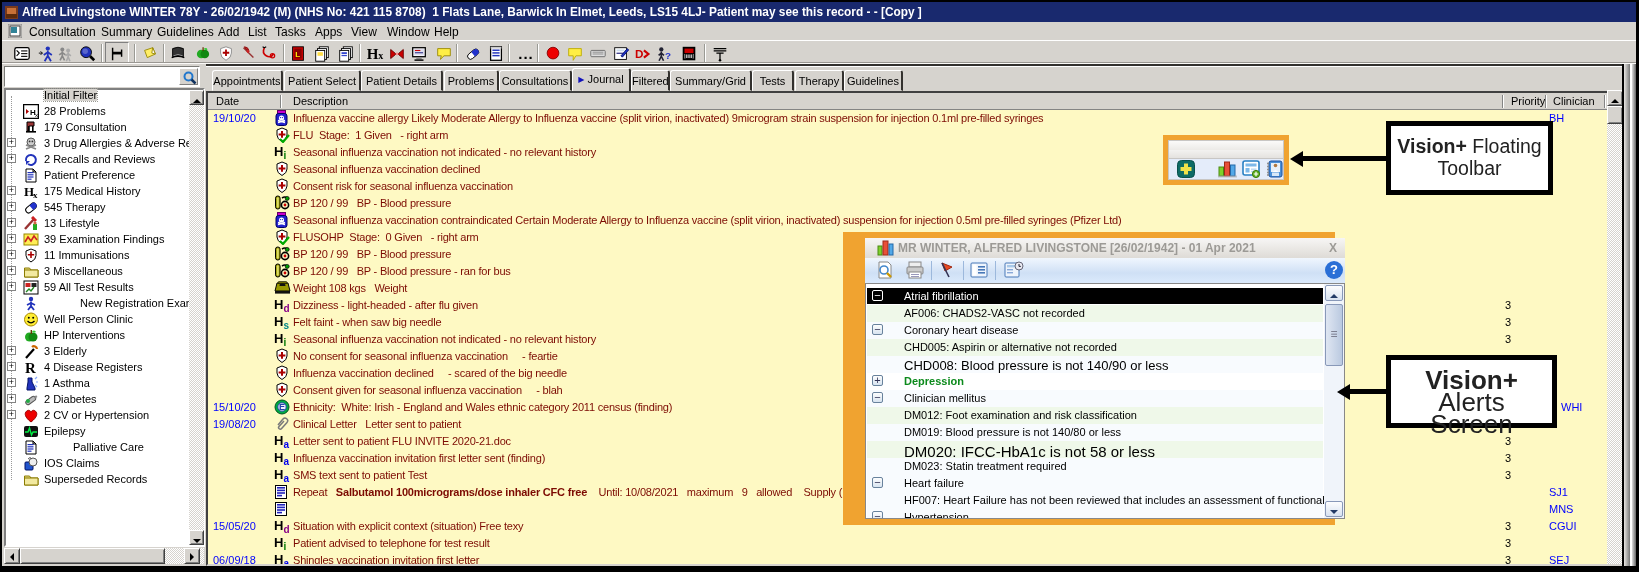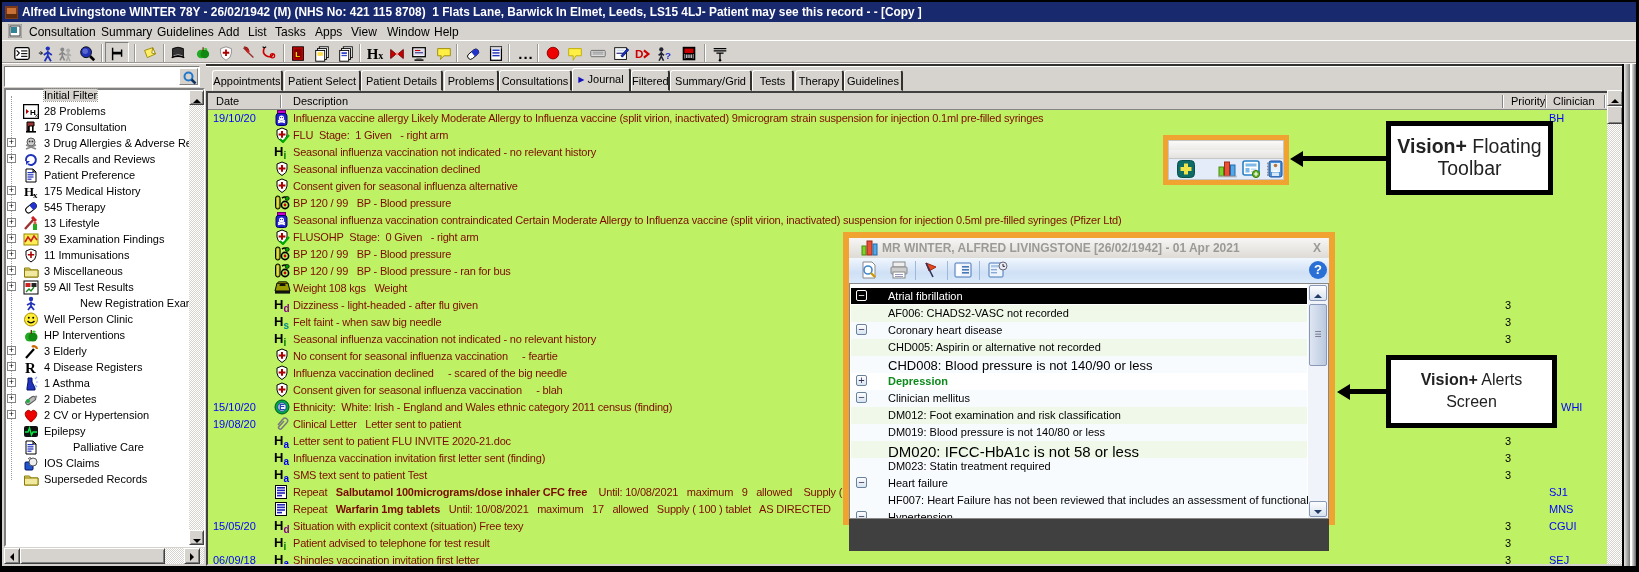--- a/index.html
+++ b/index.html
@@ -22,21 +22,21 @@
 .pm{position:absolute;width:9px;height:9px;border:1px solid #848484;background:#fff;font-size:9px;line-height:7px;text-align:center;color:#000}
 
 .sb{position:absolute;background:#d6d3ce}
 .sbtrack{background-image:repeating-conic-gradient(#fff 0% 25%,#d6d3ce 0% 50%);background-size:2px 2px}
 .sbbtn{position:absolute;background:#d6d3ce;border:1px solid;border-color:#fff #404040 #404040 #fff;box-shadow:inset 1px 1px 0 #d6d3ce, inset -1px -1px 0 #808080;text-align:center;color:#000}
 .arr{width:0;height:0;display:inline-block}
 
 #tabbar{left:208px;top:68px;width:1424px;height:23px}
 .tab{position:absolute;top:2px;height:21px;background:#d6d3ce;border:1px solid;border-color:#fff #33312e #d6d3ce #fff;border-right-width:2px;border-top-left-radius:3px;border-top-right-radius:3px;font-size:11px;color:#000;text-align:center;line-height:20px;white-space:nowrap}
 .tab.active{top:0;height:23px;z-index:2;border-bottom:none}
-#mainframe{left:206px;top:91px;width:1426px;height:475px;background:#bef264;border:2px solid;border-color:#404040 #d6d3ce #d6d3ce #404040}
+#mainframe{left:206px;top:91px;width:1426px;height:475px;background:#fef9c3;border:2px solid;border-color:#404040 #d6d3ce #d6d3ce #404040}
 #colhead{left:0px;top:0px;width:1422px;height:17px;background:#d6d3ce;border-bottom:1px solid #848484;font-size:11px;color:#000}
 .colsep{position:absolute;top:2px;width:2px;height:13px;border-left:1px solid #848484;border-right:1px solid #fff}
 .jr{position:absolute;font-size:11px;white-space:nowrap;color:#7c0a02}
 .jd{position:absolute;left:5px;color:#0000fe}
 .jicon{position:absolute;left:66px;width:16px;height:16px}
 .jt{position:absolute;left:85px;letter-spacing:-0.2px}
 .pri{position:absolute;font-size:11px;color:#000}
 .cli{position:absolute;font-size:11px;color:#0000fe}
 .hic{position:absolute;left:66px;width:18px;height:16px;font-size:13px;font-weight:bold;color:#000}
 </style></head><body>
@@ -448,21 +448,21 @@
             <path d="M8 1 L13 3 L13 8 Q13 12 8 14.5 Q3 12 3 8 L3 3 Z" fill="#fff" stroke="#000" stroke-width="1"></path>
             <path d="M7 4 h2 v2.4 h2.4 v2 h-2.4 v2.4 h-2 v-2.4 h-2.4 v-2 h2.4 Z" fill="#aa0000"></path>
           </svg></span>
         <span class="jt" style="top:2px">Seasonal influenza vaccination declined</span>
       </div>
 <div class="jr" style="top:68px;left:0;width:1399px;height:17px">
         <span class="jicon" style="top:0px"><svg style="" width="16" height="16" viewBox="0 0 16 16">
             <path d="M8 1 L13 3 L13 8 Q13 12 8 14.5 Q3 12 3 8 L3 3 Z" fill="#fff" stroke="#000" stroke-width="1"></path>
             <path d="M7 4 h2 v2.4 h2.4 v2 h-2.4 v2.4 h-2 v-2.4 h-2.4 v-2 h2.4 Z" fill="#aa0000"></path>
           </svg></span>
-        <span class="jt" style="top:2px">Consent given for seasonal influenza alternative</span>
+        <span class="jt" style="top:2px">Consent risk for seasonal influenza vaccination</span>
       </div>
 <div class="jr" style="top:85px;left:0;width:1399px;height:17px">
         <span class="jicon" style="top:0px"><svg style="" width="16" height="17" viewBox="0 0 16 17">
             <rect x="1.5" y="1" width="4.6" height="13" rx="2.2" fill="#999900" stroke="#000"></rect>
             <rect x="2.8" y="2.2" width="2" height="10.6" rx="1" fill="#dddd66"></rect>
             <circle cx="11" cy="10" r="3.6" fill="none" stroke="#000" stroke-width="1.6"></circle>
             <path d="M8 3 q3 -2 5 0" stroke="#000" stroke-width="1.6" fill="none"></path>
             <circle cx="13.2" cy="3.4" r="2" fill="#00a000" stroke="#000" stroke-width="0.7"></circle>
             <circle cx="11" cy="10" r="1.4" fill="#cc0000"></circle>
           </svg></span>
@@ -598,21 +598,20 @@
         <span class="cli" style="left:1341px;top:2px">SJ1</span>
       </div>
 <div class="jr" style="top:391px;left:0;width:1399px;height:17px">
         <span class="jicon" style="top:0px"><svg style="" width="14" height="16" viewBox="0 0 14 16">
             <rect x="1.5" y="1.5" width="11" height="13" fill="#fff" stroke="#000"></rect>
             <rect x="3" y="3" width="8" height="1.6" fill="#2222bb"></rect>
             <rect x="3" y="5.6" width="8" height="1.6" fill="#2222bb"></rect>
             <rect x="3" y="8.2" width="8" height="1.6" fill="#2222bb"></rect>
             <rect x="3" y="10.8" width="5" height="1.6" fill="#2222bb"></rect>
           </svg></span>
-        <span class="jt" style="top:2px">Repeat&nbsp;&nbsp; <b>Warfarin 1mg tablets</b>&nbsp;&nbsp; Until: 10/08/2021&nbsp;&nbsp; maximum&nbsp;&nbsp; 17&nbsp;&nbsp; allowed&nbsp;&nbsp; Supply ( 100 ) tablet&nbsp;&nbsp; AS DIRECTED</span>
         <span class="cli" style="left:1341px;top:2px">MNS</span>
       </div>
 <div class="jr" style="top:408px;left:0;width:1399px;height:17px">
         <span class="jd" style="top:2px">15/05/20</span>
         <span class="hic" style="top:0px"><span style="font-size:13px;font-weight:bold;color:#000">H</span><span style="font-size:10px;font-weight:bold;color:#880088;position:relative;top:3px;left:0px">d</span></span>
         <span class="jt" style="top:2px">Situation with explicit context (situation) Free texy</span>
         <span class="pri" style="left:1297px;top:2px">3</span>
         <span class="cli" style="left:1341px;top:2px">CGUI</span>
       </div>
 <div class="jr" style="top:425px;left:0;width:1399px;height:17px">
@@ -676,21 +675,21 @@
           <circle cx="3" cy="3.5" r="1" fill="#888"></circle>
           <circle cx="3" cy="6.5" r="1" fill="#888"></circle>
           <circle cx="3" cy="9.5" r="1" fill="#888"></circle>
           <circle cx="3" cy="12.5" r="1" fill="#888"></circle>
           <circle cx="3" cy="15" r="1" fill="#888"></circle>
         </svg></span>
  </div>
 </div>
 
 <div class="abs" style="left:843px;top:232px;width:492px;height:293px;background:#f0a330">
- <div class="abs" style="left:6px;top:6px;width:480px;height:313px;background:#404040">
+ <div class="abs" style="left:22px;top:6px;width:480px;height:281px;background:#404040">
   <div class="abs" style="left:0;top:0;width:480px;height:20px;background:linear-gradient(#f7f6f5,#dedbd6)">
     <span class="abs" style="left:12px;top:2px"><svg style="" width="17" height="16" viewBox="0 0 17 16">
             <rect x="1" y="6" width="4" height="9" fill="#7fd02c" stroke="#4a8a10"></rect>
             <rect x="6" y="1" width="5" height="14" fill="#e85038" stroke="#a02818"></rect>
             <rect x="12" y="4" width="4" height="11" fill="#52a8e8" stroke="#2268a8"></rect>
           </svg></span>
     <span class="abs" style="left:33px;top:3px;font-size:12px;font-weight:bold;color:#9c9a96;white-space:nowrap">MR WINTER, ALFRED LIVINGSTONE [26/02/1942] - 01 Apr 2021</span>
     <span class="abs" style="left:464px;top:3px;font-size:12px;font-weight:bold;color:#9c9a96">X</span>
   </div>
   <div class="abs" style="left:0;top:20px;width:480px;height:25px;background:linear-gradient(#f0f6fe,#cfe0f5 60%,#dbeafc)">
@@ -775,21 +774,21 @@
  </div>
 </div>
 
 <div class="abs" style="left:1302px;top:156px;width:84px;height:5px;background:#000"></div>
 <div class="abs" style="left:1290px;top:151px;width:0;height:0;border-top:8px solid transparent;border-bottom:8px solid transparent;border-right:13px solid #000"></div>
 <div class="abs" style="left:1386px;top:121px;width:167px;height:74px;background:#fff;border:5px solid #000;text-align:center;font-size:19.5px;color:#222;line-height:22px">
     <div style="margin-top:9px"><b>Vision+</b> Floating<br>Toolbar</div>
   </div>
 <div class="abs" style="left:1350px;top:389px;width:36px;height:5px;background:#000"></div>
 <div class="abs" style="left:1337px;top:384px;width:0;height:0;border-top:8px solid transparent;border-bottom:8px solid transparent;border-right:13px solid #000"></div>
-<div class="abs" style="left:1386px;top:355px;width:171px;height:73px;background:#fff;border:5px solid #000;text-align:center;font-size:16px;color:#222;line-height:22px">
+<div class="abs" style="left:1386px;top:355px;width:171px;height:73px;background:#fff;border:5px solid #000;text-align:center;font-size:26px;color:#222;line-height:22px">
     <div style="margin-top:9px"><b>Vision+</b> Alerts<br>Screen</div>
   </div>
 
 <div class="abs" style="left:2px;top:62px;width:1635px;height:1px;background:#9a9792"></div>
 <div class="abs" style="left:2px;top:63px;width:1635px;height:1px;background:#fbfaf8"></div>
 <div class="abs" style="left:0;top:566px;width:1639px;height:6px;background:#000"></div>
 <div class="abs" style="left:0;top:0;width:2px;height:572px;background:#000"></div>
 <div class="abs" style="left:1622px;top:64px;width:17px;height:502px;background:#d6d3ce"></div>
 <div class="abs" style="left:1622px;top:64px;width:2px;height:502px;background:#000"></div>
 <div class="abs" style="left:1624px;top:64px;width:6px;height:502px;background:linear-gradient(90deg,#e8e6e2,#777)"></div>

